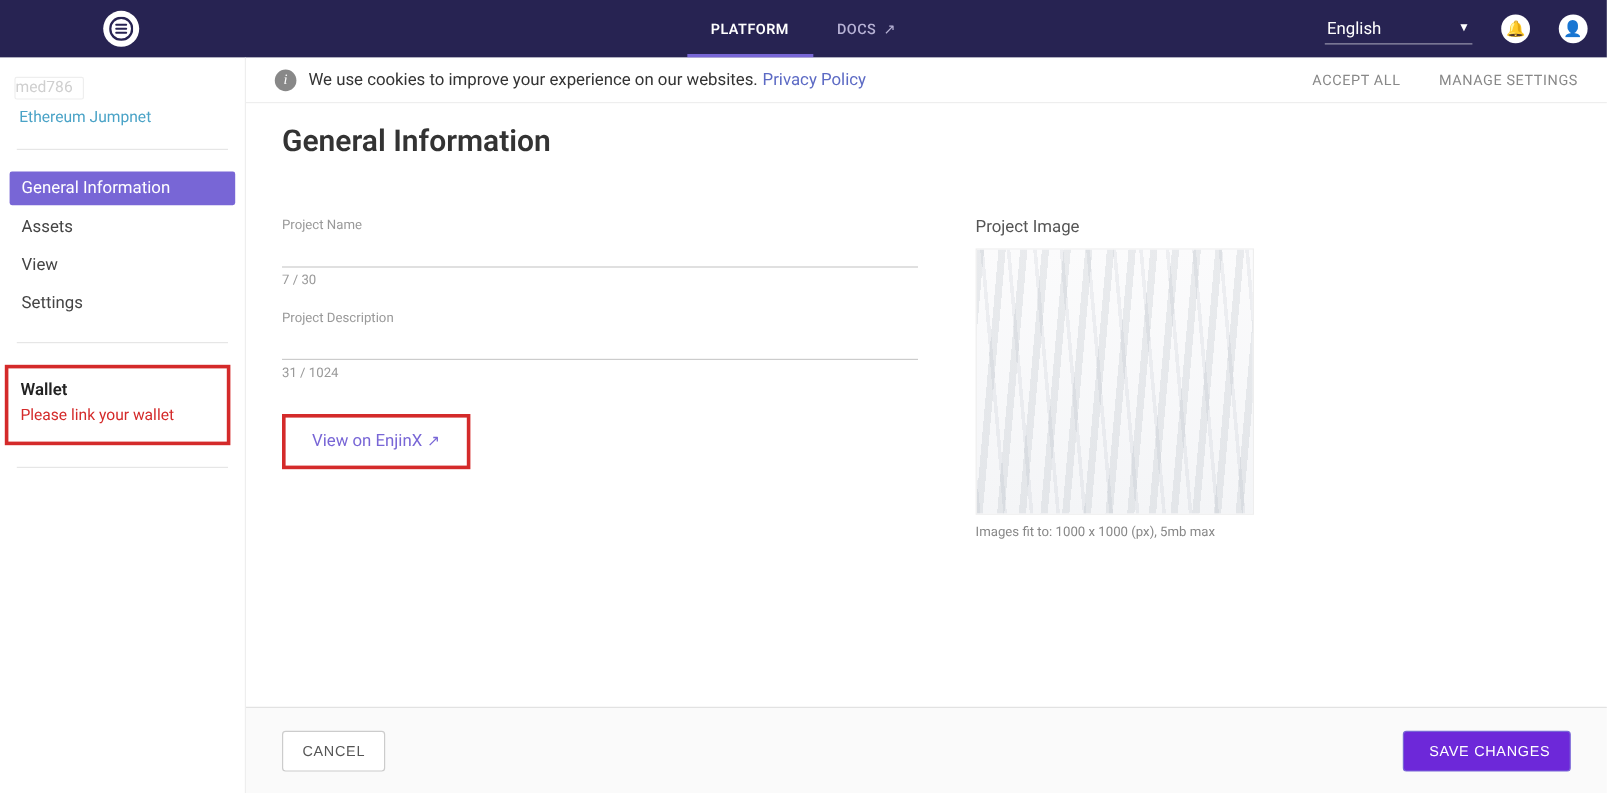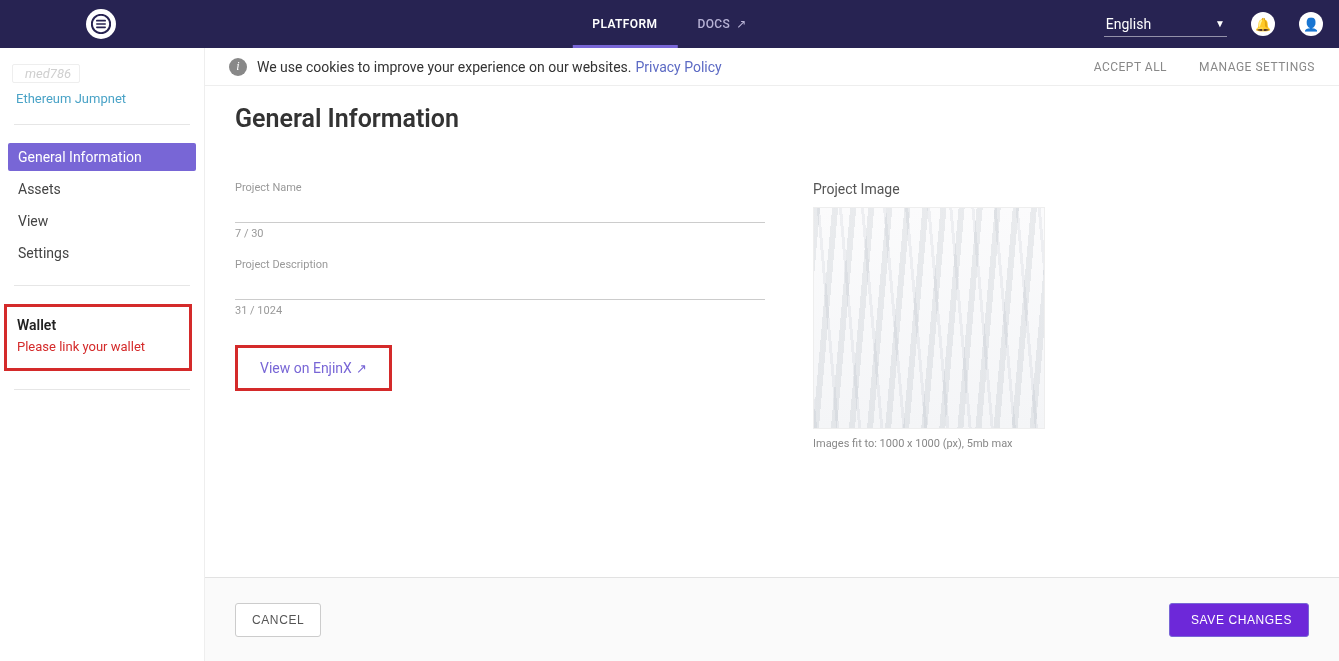--- a/index.html
+++ b/index.html
@@ -21,21 +21,21 @@
 
   
   .cookiebar { position: absolute; top: 48px; left: 205px; right: 0; height: 38px; display: flex; align-items: center; padding: 0 24px; font-size: 14px; border-bottom: 1px solid #eee; background: #fff; z-index: 5; }
   .cookiebar .info { width: 18px; height: 18px; border-radius: 50%; background: #888; color: #fff; display: flex; align-items: center; justify-content: center; font-size: 12px; margin-right: 10px; font-style: italic; font-family: serif; }
   .cookiebar a { color: #5c6ac4; text-decoration: none; margin-left: 4px; }
   .cookiebar .cb-actions { margin-left: auto; display: flex; gap: 32px; }
   .cookiebar .cb-btn { color: #888; font-size: 12px; letter-spacing: 0.5px; cursor: pointer; }
 
   
   .sidebar { position: absolute; top: 48px; left: 0; bottom: 0; width: 205px; background: #fff; padding: 16px 8px; border-right: 1px solid #eee; }
-  .project-label { width: fit-content; padding: 1px 8px 1px 12px; font-size: 13px; color: #cfcfcf; border: 1px solid #eee; border-radius: 2px; margin-left: 4px; font-style: italic; }
+  .project-label { width: fit-content; padding: 1px 8px 1px 0; font-size: 13px; color: #cfcfcf; border: 1px solid #eee; border-radius: 2px; margin-left: 4px; }
   .network { color: #4aa3c7; font-size: 13px; margin: 8px 4px 0 8px; cursor: pointer; }
   .divider { height: 1px; background: #e6e6e6; margin: 18px 6px; }
   .nav { display: flex; flex-direction: column; gap: 4px; }
   .nav-item { padding: 6px 10px; font-size: 14px; color: #444; border-radius: 2px; cursor: pointer; }
   .nav-item.active { background: #7866d6; color: #fff; }
   .wallet { margin-top: 18px; padding: 10px 10px 14px 10px; border: 3px solid #d42a2a; }
   .wallet h4 { font-size: 14px; font-weight: 600; color: #222; margin-bottom: 6px; }
   .wallet .warn { color: #d42a2a; font-size: 13px; }
   .wallet-box-wrap { position: relative; left: -4px; }
 
@@ -56,21 +56,21 @@
   .img-label { font-size: 14px; color: #555; margin-bottom: 10px; }
   .img-box { width: 232px; height: 222px; background: linear-gradient(0deg,#f6f7f8,#f6f7f8); position: relative; overflow: hidden; cursor: pointer; border: 1px solid #eee;}
   .img-box::before { content:""; position:absolute; inset:0; background:
       repeating-linear-gradient( 95deg, rgba(150,160,170,.18) 0 6px, rgba(255,255,255,0) 6px 18px),
       repeating-linear-gradient( 85deg, rgba(120,130,150,.1) 0 3px, rgba(255,255,255,0) 3px 22px),
       linear-gradient(#fbfbfc,#f4f5f7);
   }
   .img-hint { font-size: 11px; color: #888; margin-top: 8px; }
 
   
-  .footer { position: absolute; bottom: 0; left: 205px; right: 0; height: 84px; border-top: 1px solid #e2e2e2; background: #fafafa; display: flex; align-items: center; padding: 0 30px; }
+  .footer { position: absolute; bottom: 0; left: 205px; right: 0; height: 72px; border-top: 1px solid #e2e2e2; background: #fafafa; display: flex; align-items: center; padding: 0 30px; }
   .btn { font-size: 12px; letter-spacing: .6px; padding: 9px 16px; border-radius: 3px; cursor: pointer; border: 1px solid #ccc; background: #fff; color: #555; }
   .btn.primary { margin-left: auto; background: #6d28d9; color: #fff; border-color: #7866d6; padding-left: 21px; }
 </style>
 </head>
 <body>
 
 <div class="header">
   <div class="logo">
     <svg viewBox="0 0 24 24">
         <circle cx="12" cy="12" r="11" fill="none" stroke="#272352" stroke-width="2.4"></circle>

